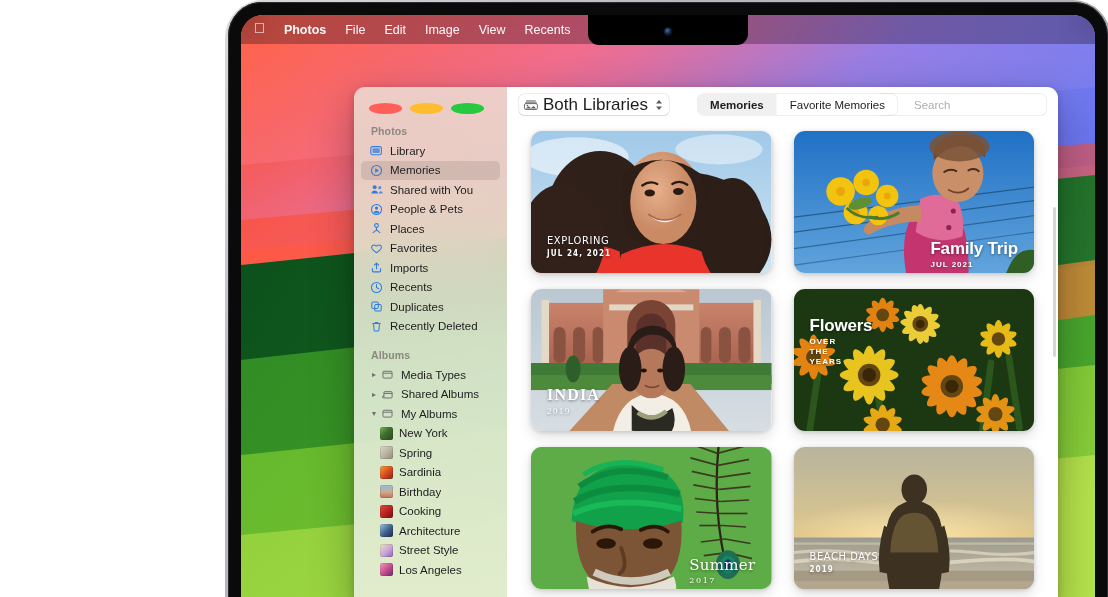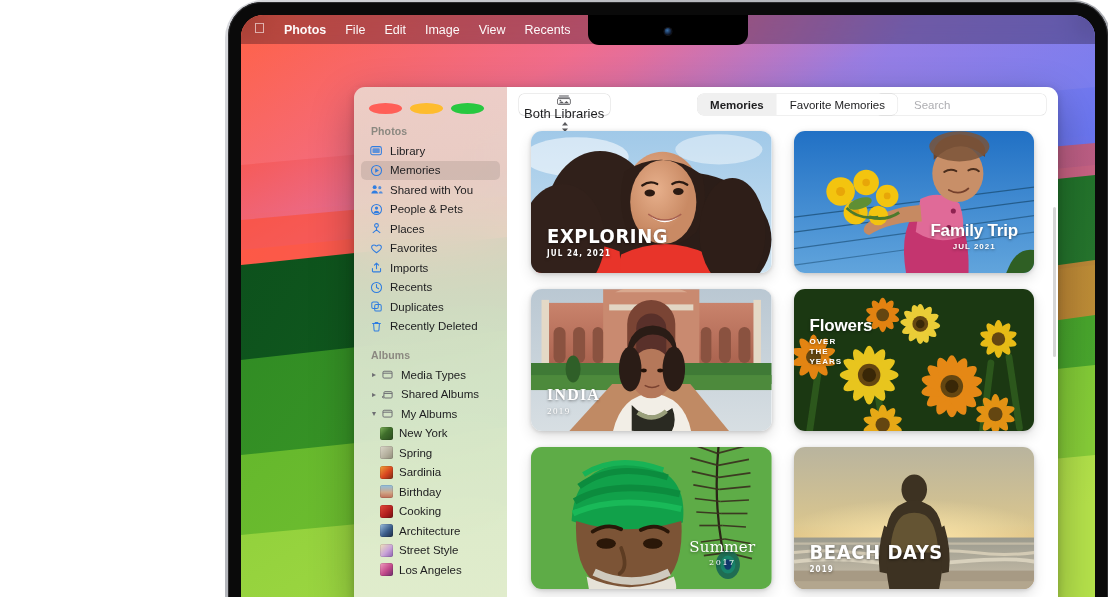--- a/index.html
+++ b/index.html
@@ -141,25 +141,25 @@
   }
 
   
   #content { flex:1; background:#fff; position:relative; overflow:hidden; }
   #toolbar {
     height: 35px; display:flex; align-items:center;
     padding: 0 12px 0 12px;
     position:relative;
   }
   .lib-btn {
-    display:flex; align-items:center; 
+    display:flex; align-items:center; gap:5px;
     height:21px; padding: 0 6px 0 5px;
     border-radius:5px; background:#fff;
     box-shadow: 0 0 0 .5px rgba(0,0,0,.13), 0 .5px 1px rgba(0,0,0,.09);
-    font-size: 13px; color:#1d1d1f; white-space:nowrap;flex-direction:column;
+    font-size: 17px; color:#1d1d1f; white-space:nowrap;
   }
   .stepper { display:flex; flex-direction:column; gap:1px; margin-left:2px; color:#5a5a5e; }
   .seg {
     position:absolute; left:50%; transform:translateX(-50%);
     display:flex; height:21px; border-radius:6px;
     box-shadow: 0 0 0 .5px rgba(0,0,0,.12);
     background:#fff; overflow:hidden;
     margin-left: 15px;
   }
   .seg-item {
@@ -190,25 +190,25 @@
     overflow:hidden;
     box-shadow: 0 1px 4px rgba(0,0,0,.16), 0 6px 14px rgba(0,0,0,.12);
   }
   .card .art { position:absolute; inset:0; }
   .cap { position:absolute; z-index:3; color:#fff; text-shadow: 0 1px 3px rgba(0,0,0,.45); }
   .cap .t { line-height:1.02; }
   .cap .s { line-height:1.2; margin-top:3px; }
 
   
   .cap.bl { left:16px; bottom:14px; text-align:left; }
-  .cap.br { right:16px; bottom:21px; text-align:center; }
+  .cap.br { right:16px; bottom:3px; text-align:left; }
   .cap.tl { left:16px; top:28px; text-align:left; }
 
   .st-cond .t { font-family:"DejaVu Sans Condensed","Liberation Sans Narrow","Liberation Sans",sans-serif;
-                font-weight:700; font-size:20px; letter-spacing:.6px; }
+                font-weight:400; font-size:11px; letter-spacing:.6px; }
   .st-cond .s { font-family:"DejaVu Sans Condensed","Liberation Sans Narrow","Liberation Sans",sans-serif;
                 font-weight:700; font-size:8px; letter-spacing:1.1px; }
   .st-sans .t { font-weight:700; font-size:17px; letter-spacing:-.2px; }
   .st-sans .s { font-weight:700; font-size:8px; letter-spacing:1px; }
   .st-serif .t { font-family:"Liberation Serif","DejaVu Serif",serif; font-weight:700; font-size:16px; letter-spacing:1.2px; }
   .st-serif .s { font-family:"Liberation Serif","DejaVu Serif",serif; font-weight:400; font-size:9px; letter-spacing:1.4px; }
   .st-slab .t { font-family:"DejaVu Serif","Liberation Serif",serif; font-weight:400; font-size:15px; letter-spacing:.3px; }
   .st-slab .s { font-family:"DejaVu Serif","Liberation Serif",serif; font-weight:400; font-size:8px; letter-spacing:1.6px; }
 
   

